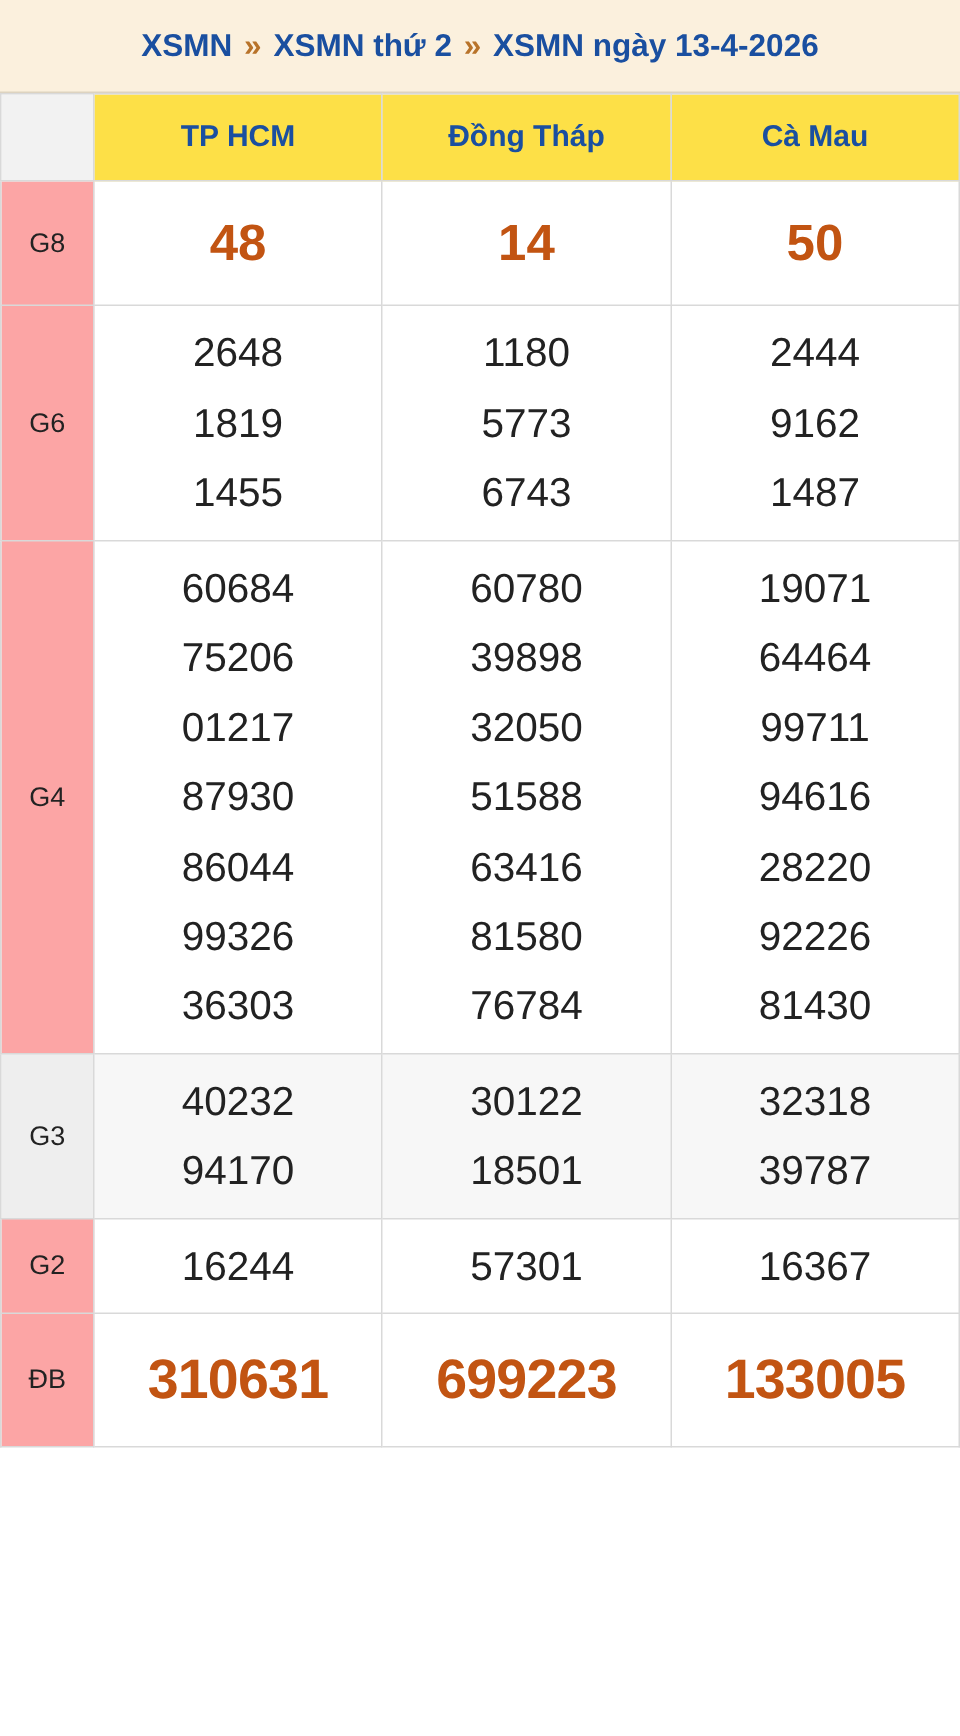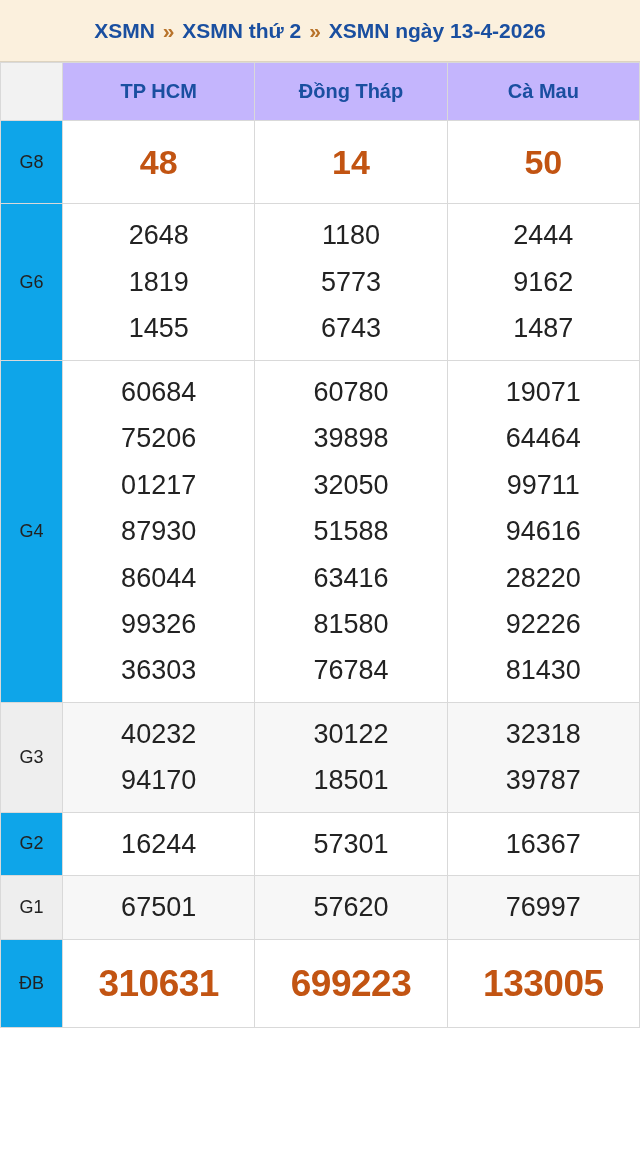--- a/index.html
+++ b/index.html
@@ -49,29 +49,29 @@
   table.results td, table.results th {
     border: 1px solid #d9d9d9;
     text-align: center;
     vertical-align: middle;
   }
   .hdr-blank {
     width: 62px;
     background: #f2f2f2;
   }
   th.prov {
-    background: #c4b5fd;
+    background: #fde047;
     color: #1a4fa0;
     font-size: 20px;
     font-weight: bold;
     padding: 17px 2px;
   }
   td.rowlabel {
     width: 62px;
-    background: #0ea5e9;
+    background: #fca5a5;
     color: #222222;
     font-size: 18px;
     font-weight: normal;
     padding: 6px 2px;
   }
   td.cell {
     color: #222222;
     font-size: 27px;
     padding: 8px 2px;
     line-height: 1.72;
@@ -198,32 +198,20 @@
           <td class="cell">
             <span class="num-line">16244</span>
           </td>
           <td class="cell">
             <span class="num-line">57301</span>
           </td>
           <td class="cell">
             <span class="num-line">16367</span>
           </td>
         </tr>
-        <tr class="alt">
-          <td class="rowlabel">G1</td>
-          <td class="cell">
-            <span class="num-line">67501</span>
-          </td>
-          <td class="cell">
-            <span class="num-line">57620</span>
-          </td>
-          <td class="cell">
-            <span class="num-line">76997</span>
-          </td>
-        </tr>
         <tr>
           <td class="rowlabel">ĐB</td>
           <td class="cell db">
             <span class="num-line">310631</span>
           </td>
           <td class="cell db">
             <span class="num-line">699223</span>
           </td>
           <td class="cell db">
             <span class="num-line">133005</span>

